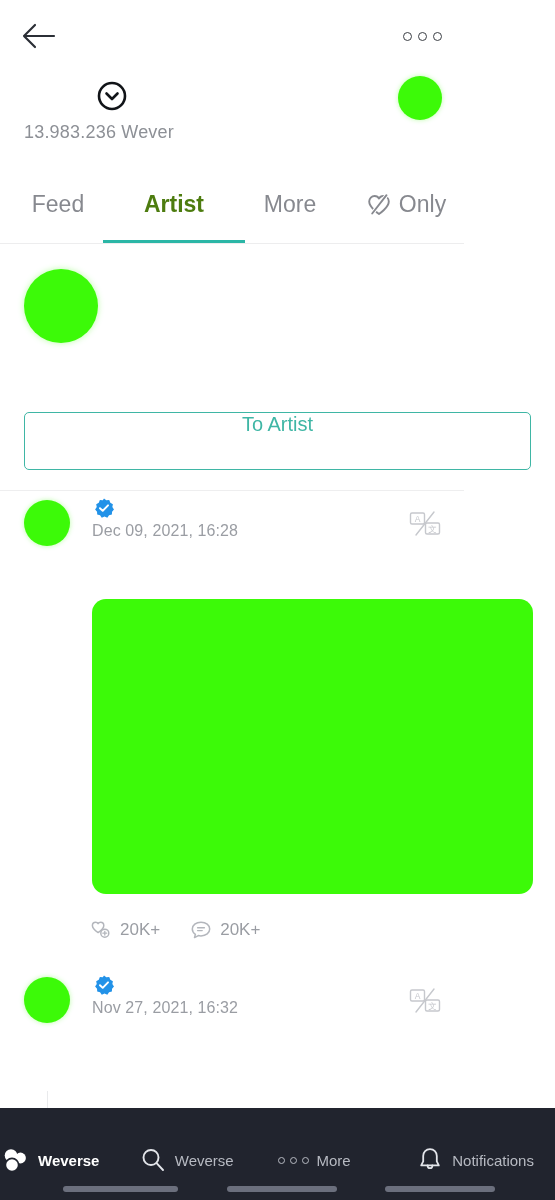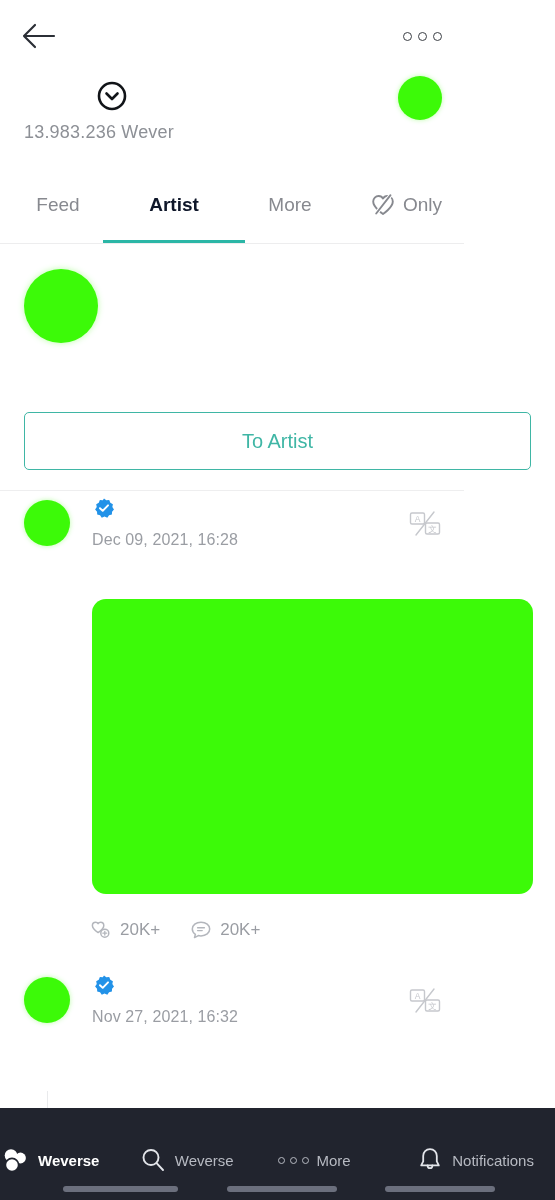--- a/index.html
+++ b/index.html
@@ -63,26 +63,26 @@
     display: flex;
     height: 78px;
     align-items: center;
     border-bottom: 1px solid #ededee;
   }
   .tab {
     flex: 1 1 0;
     height: 100%;
     display: flex; align-items: center; justify-content: center;
     gap: 7px;
-    font-size: 19px;
+    font-size: 23px;
     color: #87898f;
     cursor: pointer;
     position: relative;
   }
-  .tab.active { color: #0f172a; font-weight: bold; }
+  .tab.active { color: #4d7c0f; font-weight: bold; }
   .tab.active::after {
     content: "";
     position: absolute;
     bottom: 0; left: 50%; transform: translateX(-50%);
     width: 142px; height: 3px;
     background: #2bb6a6;
   }
 
   
   .profile-block {
@@ -99,21 +99,21 @@
   }
   .to-artist-btn {
     position: absolute; left: 24px; top: 168px;
     width: 507px; height: 58px;
     border: 1px solid #3fb6a5;
     border-radius: 5px;
     background: #ffffff;
     color: #3fb6a5;
     font-size: 20px;
     font-family: "Liberation Sans", sans-serif;
-    display: flex; align-items: center; justify-content: center;
+    display: flex; align-items: flex-start; justify-content: center;
     cursor: pointer;
   }
 
   
   .feed { position: relative; }
   .thread-line {
     position: absolute;
     left: 47px; top: 600px;
     width: 1px; height: 430px;
     background: #e9eaec;
@@ -128,21 +128,21 @@
     position: absolute; left: 0; top: 9px;
     width: 46px; height: 46px; border-radius: 50%;
     background: #3CFA08;
     box-shadow: 0 0 5px rgba(60,250,8,.35);
     cursor: pointer;
   }
   .post-meta { position: absolute; left: 68px; top: 6px; }
   .verified-badge { display: block; margin-left: 1px; }
   .post-date {
     display: block;
-    margin-top: 12px;
+    margin-top: 3px;
     font-size: 16px;
     color: #9a9da3;
     letter-spacing: .1px;
   }
   .translate-icon {
     position: absolute; right: 0; top: 18px;
     cursor: pointer;
   }
 
   .post-image {

